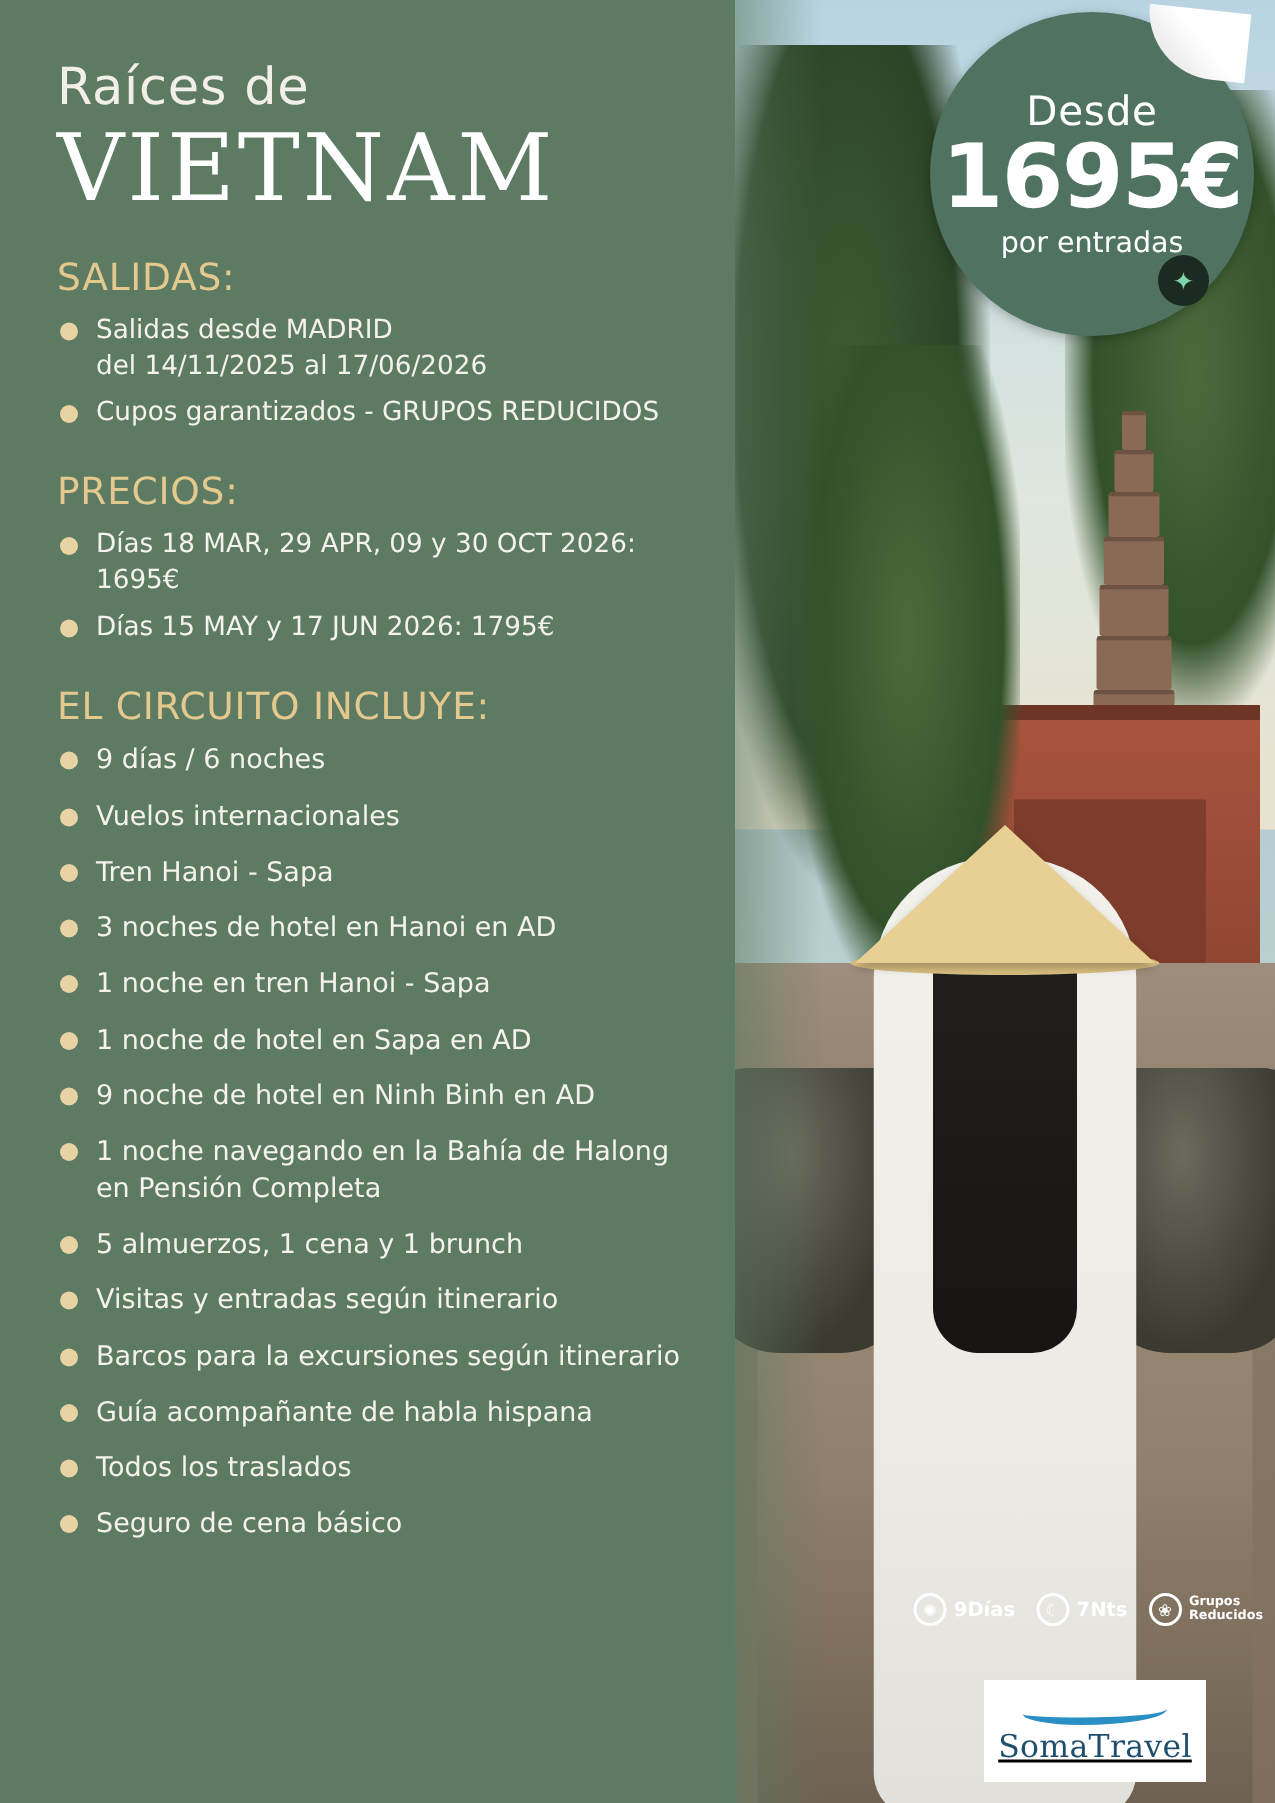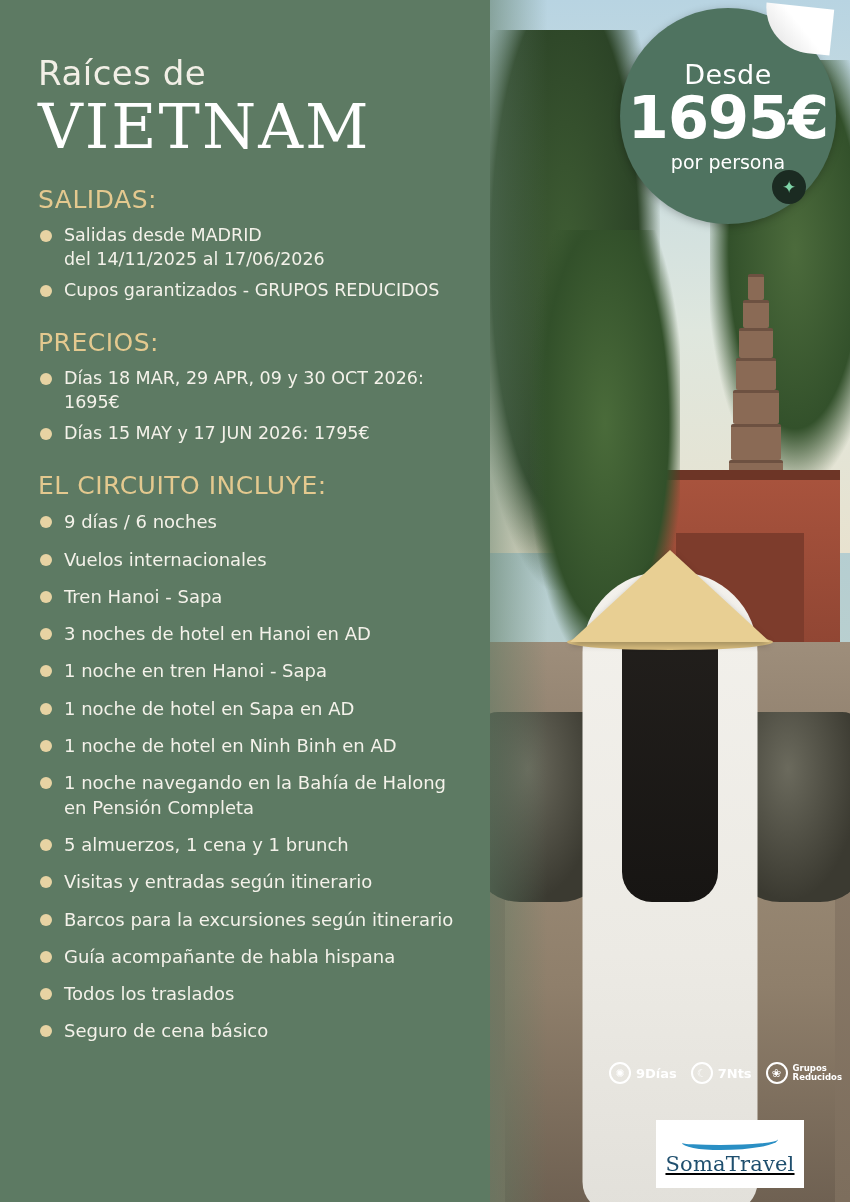--- a/index.html
+++ b/index.html
@@ -97,21 +97,21 @@
     position: absolute; left: 50%; transform: translateX(-50%);
     bottom: 552px; width: 206px; height: 16px;
     background: #d8bd7e; border-radius: 50%;
   }
   .photo-shade {
     position: absolute; inset: 0;
     background: linear-gradient(90deg, rgba(93,122,99,.55) 0%, rgba(93,122,99,0) 16%);
   }
 
   
-  .content { position: absolute; left: 0; top: 15px; width: 500px; padding: 40px 28px 0 38px; }
+  .content { position: absolute; left: 0; top: 0; width: 500px; padding: 40px 28px 0 38px; }
 
   .title-small {
     color: #f2efe6; font-size: 34px; font-weight: 400;
     letter-spacing: .5px; line-height: 1.1;
     font-family: "DejaVu Sans", sans-serif;
   }
   .title-big {
     color: #ffffff; font-size: 62px; font-weight: 400;
     letter-spacing: 2px; line-height: 1.05; margin-top: 2px;
     font-family: "DejaVu Serif", serif;
@@ -220,21 +220,21 @@
     <div class="dress"></div>
     <div class="hair"></div>
     <div class="hatrim"></div>
     <div class="hat"></div>
     <div class="photo-shade"></div>
   </div>
 
   <div class="badge">
     <div class="desde">Desde</div>
     <div class="amount">1695€</div>
-    <div class="per">por persona</div>
+    <div class="per">por entradas</div>
     <div class="badge-dot">✦</div>
   </div>
   <div class="curl"></div>
 
   <div class="content">
     <div class="title-small">Raíces de</div>
     <div class="title-big">VIETNAM</div>
 
     <div class="section">
       <div class="section-title">SALIDAS:</div>
@@ -264,21 +264,21 @@
 
     <div class="section">
       <div class="section-title">EL CIRCUITO INCLUYE:</div>
       <ul class="includes">
         <li><span>9 días / 6 noches</span></li>
         <li><span>Vuelos internacionales</span></li>
         <li><span>Tren Hanoi - Sapa</span></li>
         <li><span>3 noches de hotel en Hanoi en AD</span></li>
         <li><span>1 noche en tren Hanoi - Sapa</span></li>
         <li><span>1 noche de hotel en Sapa en AD</span></li>
-        <li><span>1 noche de hotel en Ninh Binh en AD</span></li>
+        <li><span>9 noche de hotel en Ninh Binh en AD</span></li>
         <li>
           <span>1 noche navegando en la Bahía de Halong</span>
           <span class="cont">en Pensión Completa</span>
         </li>
         <li><span>5 almuerzos, 1 cena y 1 brunch</span></li>
         <li><span>Visitas y entradas según itinerario</span></li>
         <li><span>Barcos para la excursiones según itinerario</span></li>
         <li><span>Guía acompañante de habla hispana</span></li>
         <li><span>Todos los traslados</span></li>
         <li><span>Seguro de cena básico</span></li>

